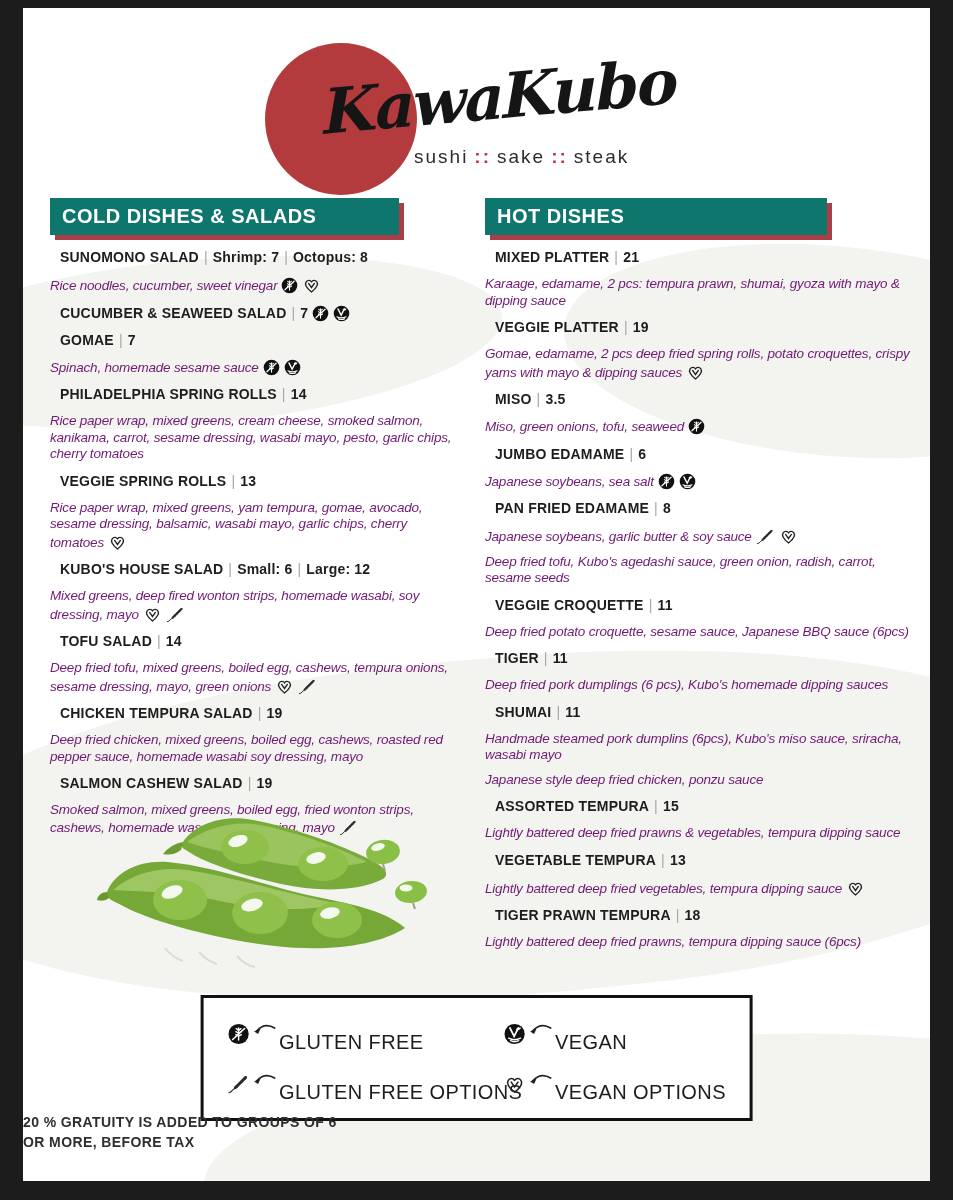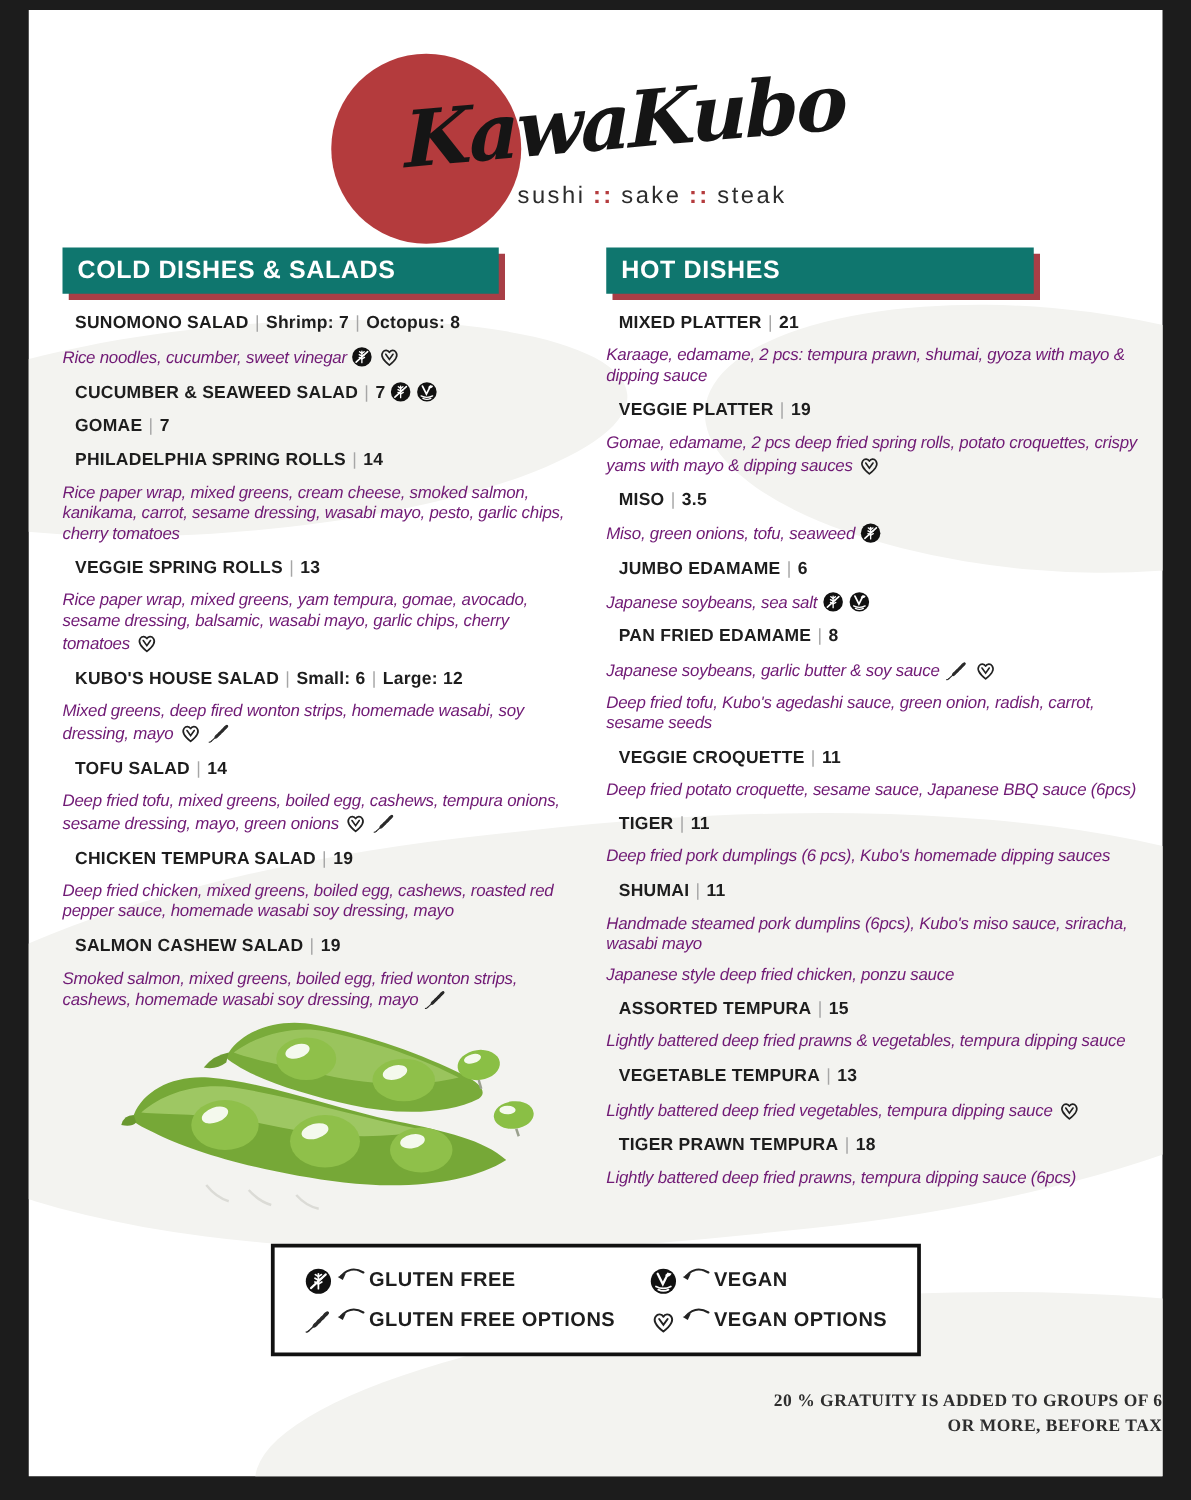--- a/index.html
+++ b/index.html
@@ -33,25 +33,25 @@
   .title .sep{color:#a6a6a6;font-weight:400;margin:0 5px;}
   .desc{font-size:13.5px;line-height:16.5px;color:#701a75;letter-spacing:-0.2px;margin:1px 0 0 0;font-style:italic;}
   .ic{display:inline-block;vertical-align:-4px;margin-left:4px;}
   .ic svg{display:block;}
   
   .legend{left:50%;top:987px;transform:translateX(-50%);border:3px solid #111;background:#fff;
           padding:16px 24px 14px 24px;}
   .legend-grid{display:grid;grid-template-columns:250px auto;grid-column-gap:26px;grid-row-gap:10px;}
   .legend-row{display:flex;align-items:center;white-space:nowrap;}
   .legend-row .ic{margin:0 2px 0 0;vertical-align:middle;}
-  .legend-label{font-size:16px;font-weight:700;color:#1d1d1d;letter-spacing:.4px;}
+  .legend-label{font-size:20px;font-weight:400;color:#1d1d1d;letter-spacing:.4px;margin-top:17px;}
   .arrow{display:inline-block;margin:-8px 3px 0 1px;}
   
-  .gratuity{left:0;top:1104px;width:100%;text-align:right;font-size:14px;font-weight:600;
-            color:#2e2e2e;letter-spacing:.4px;line-height:20px;font-family:Liberation Serif, serif;}
+  .gratuity{left:0;top:1104px;width:100%;text-align:left;font-size:14px;font-weight:600;
+            color:#2e2e2e;letter-spacing:.4px;line-height:20px;}
   .edamame{left:72px;top:792px;}
 </style>
 </head>
 <body>
 
 <div class="frame">
   <div class="page">
 
     <div class="wm wm1"></div>
     <div class="wm wm2"></div>
@@ -90,20 +90,34 @@
                 </svg></span><span class="ic"><svg width="17" height="17" viewBox="0 0 24 24">
                   <circle cx="12" cy="12" r="11" fill="#111"></circle>
                   <path d="M7 5.5 L11.5 14.5 L16 5.5" stroke="#fff" stroke-width="2" fill="none" stroke-linecap="round"></path>
                   <path d="M13.5 6.5 q3.2 -2.4 5.6 -1.2 q-1 3.2 -4.6 2.6 Z" fill="#fff"></path>
                   <path d="M5.5 16.5 q6.5 3.4 13 0" stroke="#fff" stroke-width="1.5" fill="none" stroke-linecap="round"></path>
                   <path d="M7.5 19.3 q4.5 2.2 9 0" stroke="#fff" stroke-width="1.5" fill="none" stroke-linecap="round"></path>
                 </svg></span></h3>
           </div>
           <div class="item">
             <h3 class="title"><span>GOMAE</span><span class="sep">|</span><span>7</span></h3>
+            <p class="desc">Spinach, homemade sesame sauce<span class="ic"><svg width="17" height="17" viewBox="0 0 24 24">
+                  <circle cx="12" cy="12" r="11" fill="#111"></circle>
+                  <g stroke="#fff" stroke-width="1.5" stroke-linecap="round" fill="none">
+                    <line x1="12" y1="5.5" x2="12" y2="18.5"></line>
+                    <path d="M12 8 L9.4 6.2 M12 8 L14.6 6.2 M12 11.2 L9 9.4 M12 11.2 L15 9.4 M12 14.4 L9 12.6 M12 14.4 L15 12.6"></path>
+                  </g>
+                  <line x1="5.5" y1="18" x2="18.5" y2="6" stroke="#fff" stroke-width="1.8" stroke-linecap="round"></line>
+                </svg></span><span class="ic"><svg width="17" height="17" viewBox="0 0 24 24">
+                  <circle cx="12" cy="12" r="11" fill="#111"></circle>
+                  <path d="M7 5.5 L11.5 14.5 L16 5.5" stroke="#fff" stroke-width="2" fill="none" stroke-linecap="round"></path>
+                  <path d="M13.5 6.5 q3.2 -2.4 5.6 -1.2 q-1 3.2 -4.6 2.6 Z" fill="#fff"></path>
+                  <path d="M5.5 16.5 q6.5 3.4 13 0" stroke="#fff" stroke-width="1.5" fill="none" stroke-linecap="round"></path>
+                  <path d="M7.5 19.3 q4.5 2.2 9 0" stroke="#fff" stroke-width="1.5" fill="none" stroke-linecap="round"></path>
+                </svg></span></p>
           </div>
           <div class="item">
             <h3 class="title"><span>PHILADELPHIA SPRING ROLLS</span><span class="sep">|</span><span>14</span></h3>
             <p class="desc">Rice paper wrap, mixed greens, cream cheese, smoked salmon, kanikama, carrot, sesame dressing, wasabi mayo, pesto, garlic chips, cherry tomatoes</p>
           </div>
           <div class="item">
             <h3 class="title"><span>VEGGIE SPRING ROLLS</span><span class="sep">|</span><span>13</span></h3>
             <p class="desc">Rice paper wrap, mixed greens, yam tempura, gomae, avocado, sesame dressing, balsamic, wasabi mayo, garlic chips, cherry tomatoes<span class="ic"><svg width="19" height="18" viewBox="0 0 24 23">
                   <path d="M12 20.5 C5 15 3.2 10.3 5.3 7.3 C7.2 4.7 10.6 5 12 7.6 C13.4 5 16.8 4.7 18.7 7.3 C20.8 10.3 19 15 12 20.5 Z" fill="none" stroke="#222" stroke-width="1.7" stroke-linejoin="round"></path>
                   <path d="M8.3 9.5 L12 14.7 L15.7 9.5" fill="none" stroke="#222" stroke-width="1.7" stroke-linecap="round"></path>

